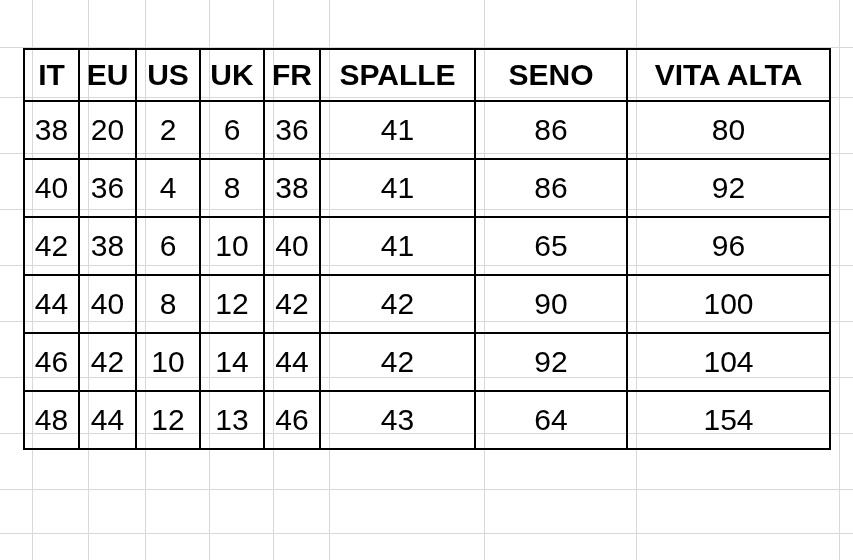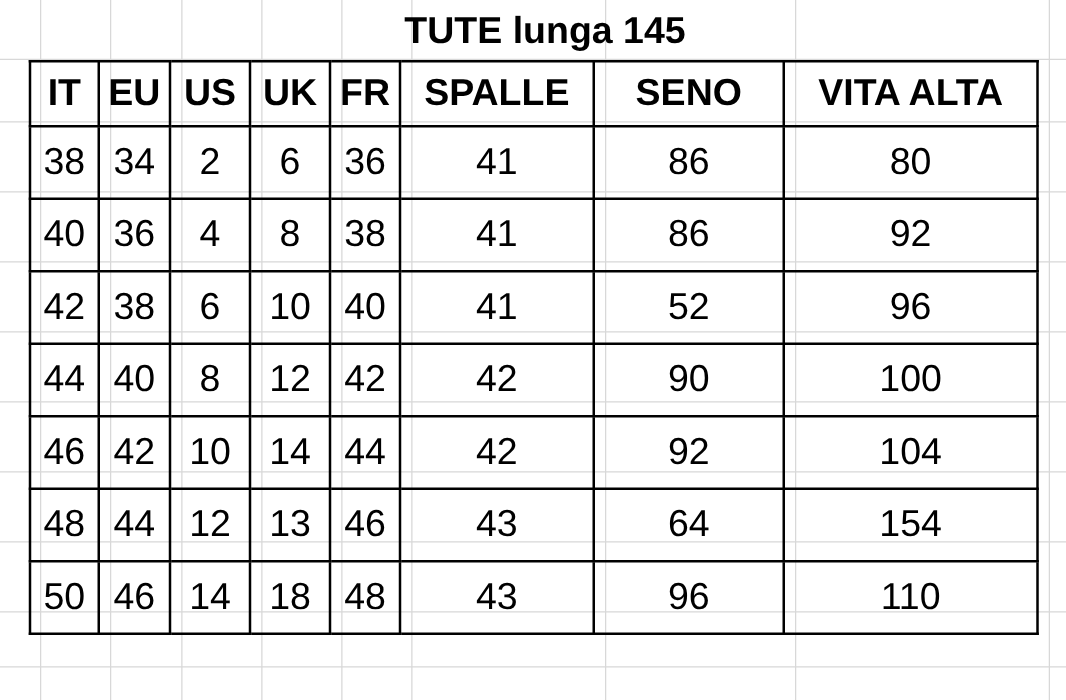--- a/index.html
+++ b/index.html
@@ -107,21 +107,20 @@
     <div class="h" style="top:153px"></div>
     <div class="h" style="top:209px"></div>
     <div class="h" style="top:265px"></div>
     <div class="h" style="top:321px"></div>
     <div class="h" style="top:377px"></div>
     <div class="h" style="top:433px"></div>
     <div class="h" style="top:489px"></div>
     <div class="h" style="top:533px"></div>
   </div>
 
-  <div class="title">TUTE lunga 145</div>
 
   <table class="size-table">
     <colgroup>
       <col class="c-it">
         <col class="c-eu">
         <col class="c-us">
         <col class="c-uk">
         <col class="c-fr">
       <col class="c-spalle">
         <col class="c-seno">
@@ -135,21 +134,21 @@
         <th>UK</th>
         <th>FR</th>
         <th>SPALLE</th>
         <th>SENO</th>
         <th>VITA ALTA</th>
       </tr>
     </thead>
     <tbody>
       <tr>
         <td>38</td>
-        <td>34</td>
+        <td>20</td>
         <td>2</td>
         <td>6</td>
         <td>36</td>
         <td>41</td>
         <td>86</td>
         <td>80</td>
       </tr>
       <tr>
         <td>40</td>
         <td>36</td>
@@ -160,21 +159,21 @@
         <td>86</td>
         <td>92</td>
       </tr>
       <tr>
         <td>42</td>
         <td>38</td>
         <td>6</td>
         <td>10</td>
         <td>40</td>
         <td>41</td>
-        <td>52</td>
+        <td>65</td>
         <td>96</td>
       </tr>
       <tr>
         <td>44</td>
         <td>40</td>
         <td>8</td>
         <td>12</td>
         <td>42</td>
         <td>42</td>
         <td>90</td>
@@ -193,26 +192,16 @@
       <tr>
         <td>48</td>
         <td>44</td>
         <td>12</td>
         <td>13</td>
         <td>46</td>
         <td>43</td>
         <td>64</td>
         <td>154</td>
       </tr>
-      <tr>
-        <td>50</td>
-        <td>46</td>
-        <td>14</td>
-        <td>18</td>
-        <td>48</td>
-        <td>43</td>
-        <td>96</td>
-        <td>110</td>
-      </tr>
     </tbody>
   </table>
 
 </div>
 
 </body></html>

